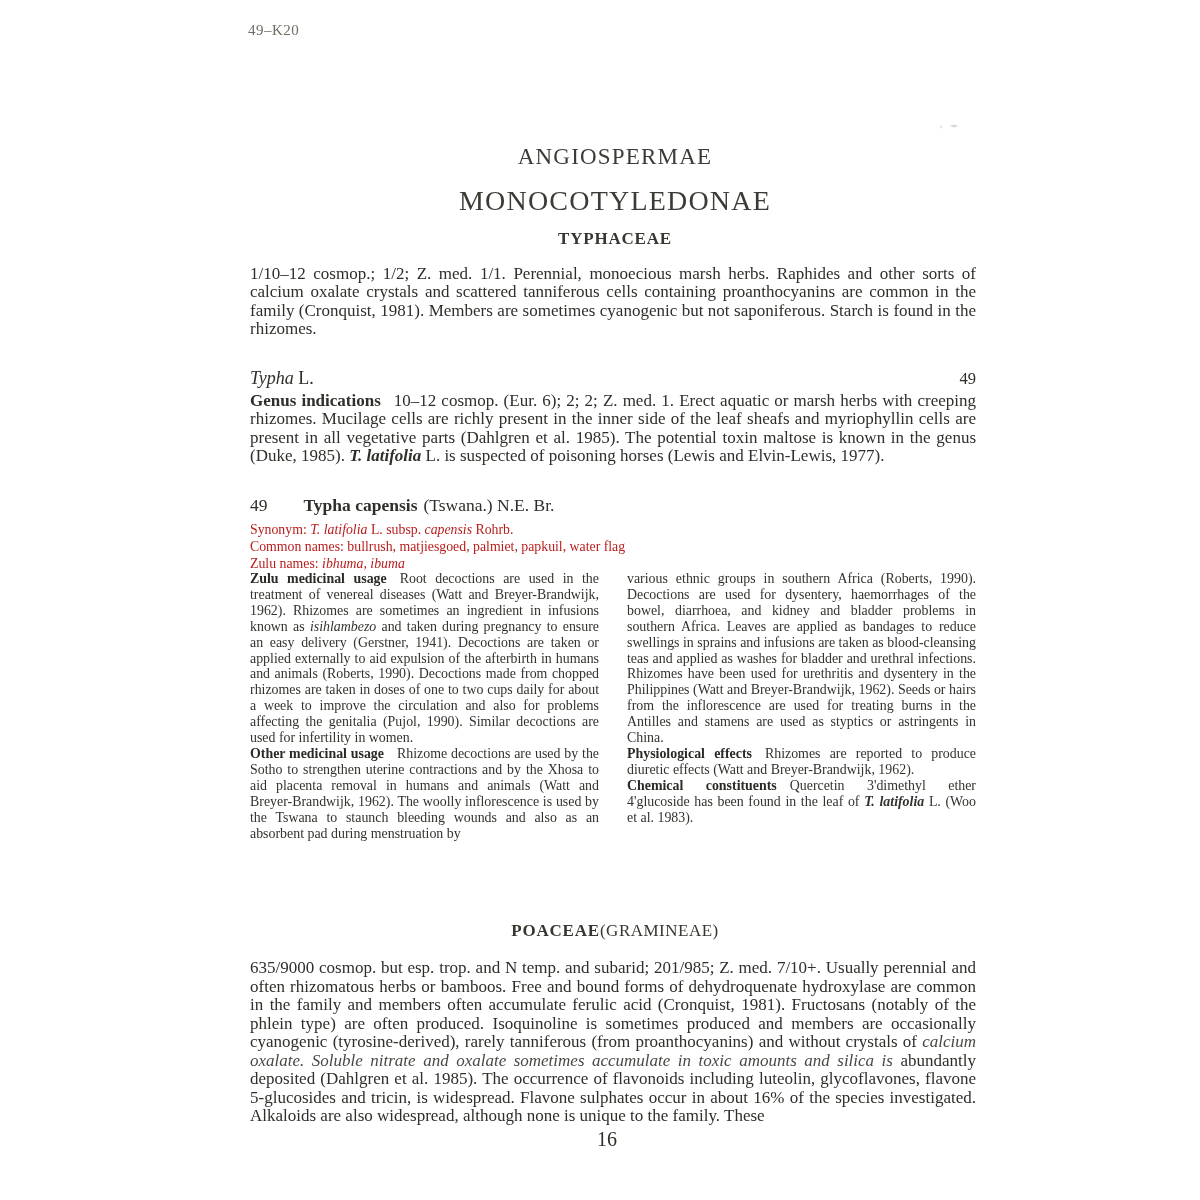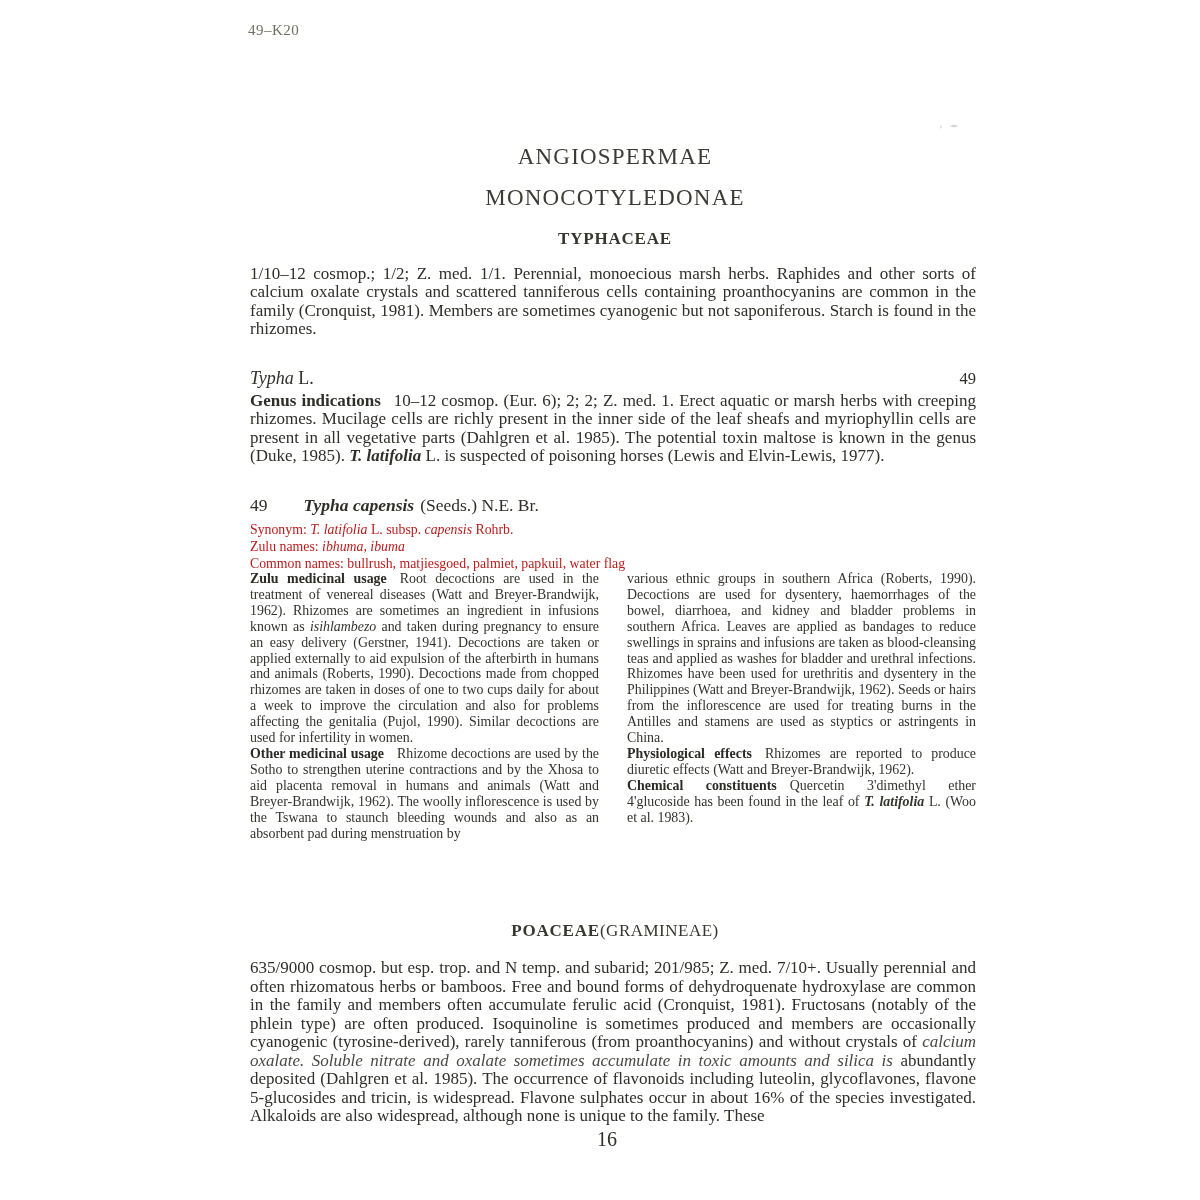--- a/index.html
+++ b/index.html
@@ -29,21 +29,21 @@
     text-align: center;
   }
   .title-main {
     top: 144px;
     font-size: 23px;
     letter-spacing: 1.2px;
     color: #3c3b35;
   }
   .title-sub {
     top: 185px;
-    font-size: 23px;
+    font-size: 28px;
     letter-spacing: 1.2px;
     color: #3c3b35;
   }
   .title-family {
     top: 229px;
     font-size: 17px;
     font-weight: bold;
     letter-spacing: 0.8px;
     color: #37362f;
   }
@@ -72,21 +72,21 @@
   .sec-label { font-weight: bold; }
   .label-gap { margin-right: 13px; }
   .bi { font-weight: bold; font-style: italic; }
   .it { font-style: italic; }
 
   .species-head {
     left: 250px; width: 726px; top: 495px;
     font-size: 17.5px;
   }
   .species-number { margin-right: 36px; }
-  .species-name { font-weight: bold; font-style: italic; margin-right: 6px; }
+  .species-name { font-weight: bold; margin-right: 6px; }
 
   .syn-block {
     left: 250px; width: 726px; top: 521px;
     font-size: 13.8px;
     line-height: 17px;
     color: #b91c1c;
   }
 
   .columns {
     left: 250px; width: 726px; top: 571px;
@@ -148,27 +148,27 @@
 <div class="abs genus-head">
   <span><span class="genus-name">Typha</span><span> L.</span></span>
   <span class="genus-pageref">49</span>
 </div>
 
 <div class="abs body-para genus-para">
   <span class="sec-label label-gap">Genus indications</span><span>10–12 cosmop. (Eur. 6); 2; 2; Z. med. 1. Erect aquatic or marsh herbs with creeping rhizomes. Mucilage cells are richly present in the inner side of the leaf sheafs and myriophyllin cells are present in all vegetative parts (Dahlgren et al. 1985). The potential toxin maltose is known in the genus (Duke, 1985). </span><span class="bi">T. latifolia</span><span> L. is suspected of poisoning horses (Lewis and Elvin-Lewis, 1977).</span>
 </div>
 
 <div class="abs species-head">
-  <span class="species-number">49</span><span class="species-name">Typha capensis</span><span>(Seeds.) N.E. Br.</span>
+  <span class="species-number">49</span><span class="species-name">Typha capensis</span><span>(Tswana.) N.E. Br.</span>
 </div>
 
 <div class="abs syn-block">
   <div><span>Synonym: </span><span class="it">T. latifolia</span><span> L. subsp. </span><span class="it">capensis</span><span> Rohrb.</span></div>
+  <div><span>Common names: </span><span>bullrush, matjiesgoed, palmiet, papkuil, water flag</span></div>
   <div><span>Zulu names: </span><span class="it">ibhuma, ibuma</span></div>
-  <div><span>Common names: </span><span>bullrush, matjiesgoed, palmiet, papkuil, water flag</span></div>
 </div>
 
 <div class="abs columns">
   <div class="col">
     <span class="sec-label label-gap">Zulu medicinal usage</span><span>Root decoctions are used in the treatment of venereal diseases (Watt and Breyer-Brandwijk, 1962). Rhizomes are sometimes an ingredient in infusions known as </span><span class="it">isihlambezo</span><span> and taken during pregnancy to ensure an easy delivery (Gerstner, 1941). Decoctions are taken or applied externally to aid expulsion of the afterbirth in humans and animals (Roberts, 1990). Decoctions made from chopped rhizomes are taken in doses of one to two cups daily for about a week to improve the circulation and also for problems affecting the genitalia (Pujol, 1990). Similar decoctions are used for infertility in women.</span><br>
     <span class="sec-label label-gap">Other medicinal usage</span><span>Rhizome decoctions are used by the Sotho to strengthen uterine contractions and by the Xhosa to aid placenta removal in humans and animals (Watt and Breyer-Brandwijk, 1962). The woolly inflorescence is used by the Tswana to staunch bleeding wounds and also as an absorbent pad during menstruation by</span>
   </div>
   <div class="col">
     <span>various ethnic groups in southern Africa (Roberts, 1990). Decoctions are used for dysentery, haemorrhages of the bowel, diarrhoea, and kidney and bladder problems in southern Africa. Leaves are applied as bandages to reduce swellings in sprains and infusions are taken as blood-cleansing teas and applied as washes for bladder and urethral infections. Rhizomes have been used for urethritis and dysentery in the Philippines (Watt and Breyer-Brandwijk, 1962). Seeds or hairs from the inflorescence are used for treating burns in the Antilles and stamens are used as styptics or astringents in China.</span><br>
     <span class="sec-label label-gap">Physiological effects</span><span>Rhizomes are reported to produce diuretic effects (Watt and Breyer-Brandwijk, 1962).</span><br>

